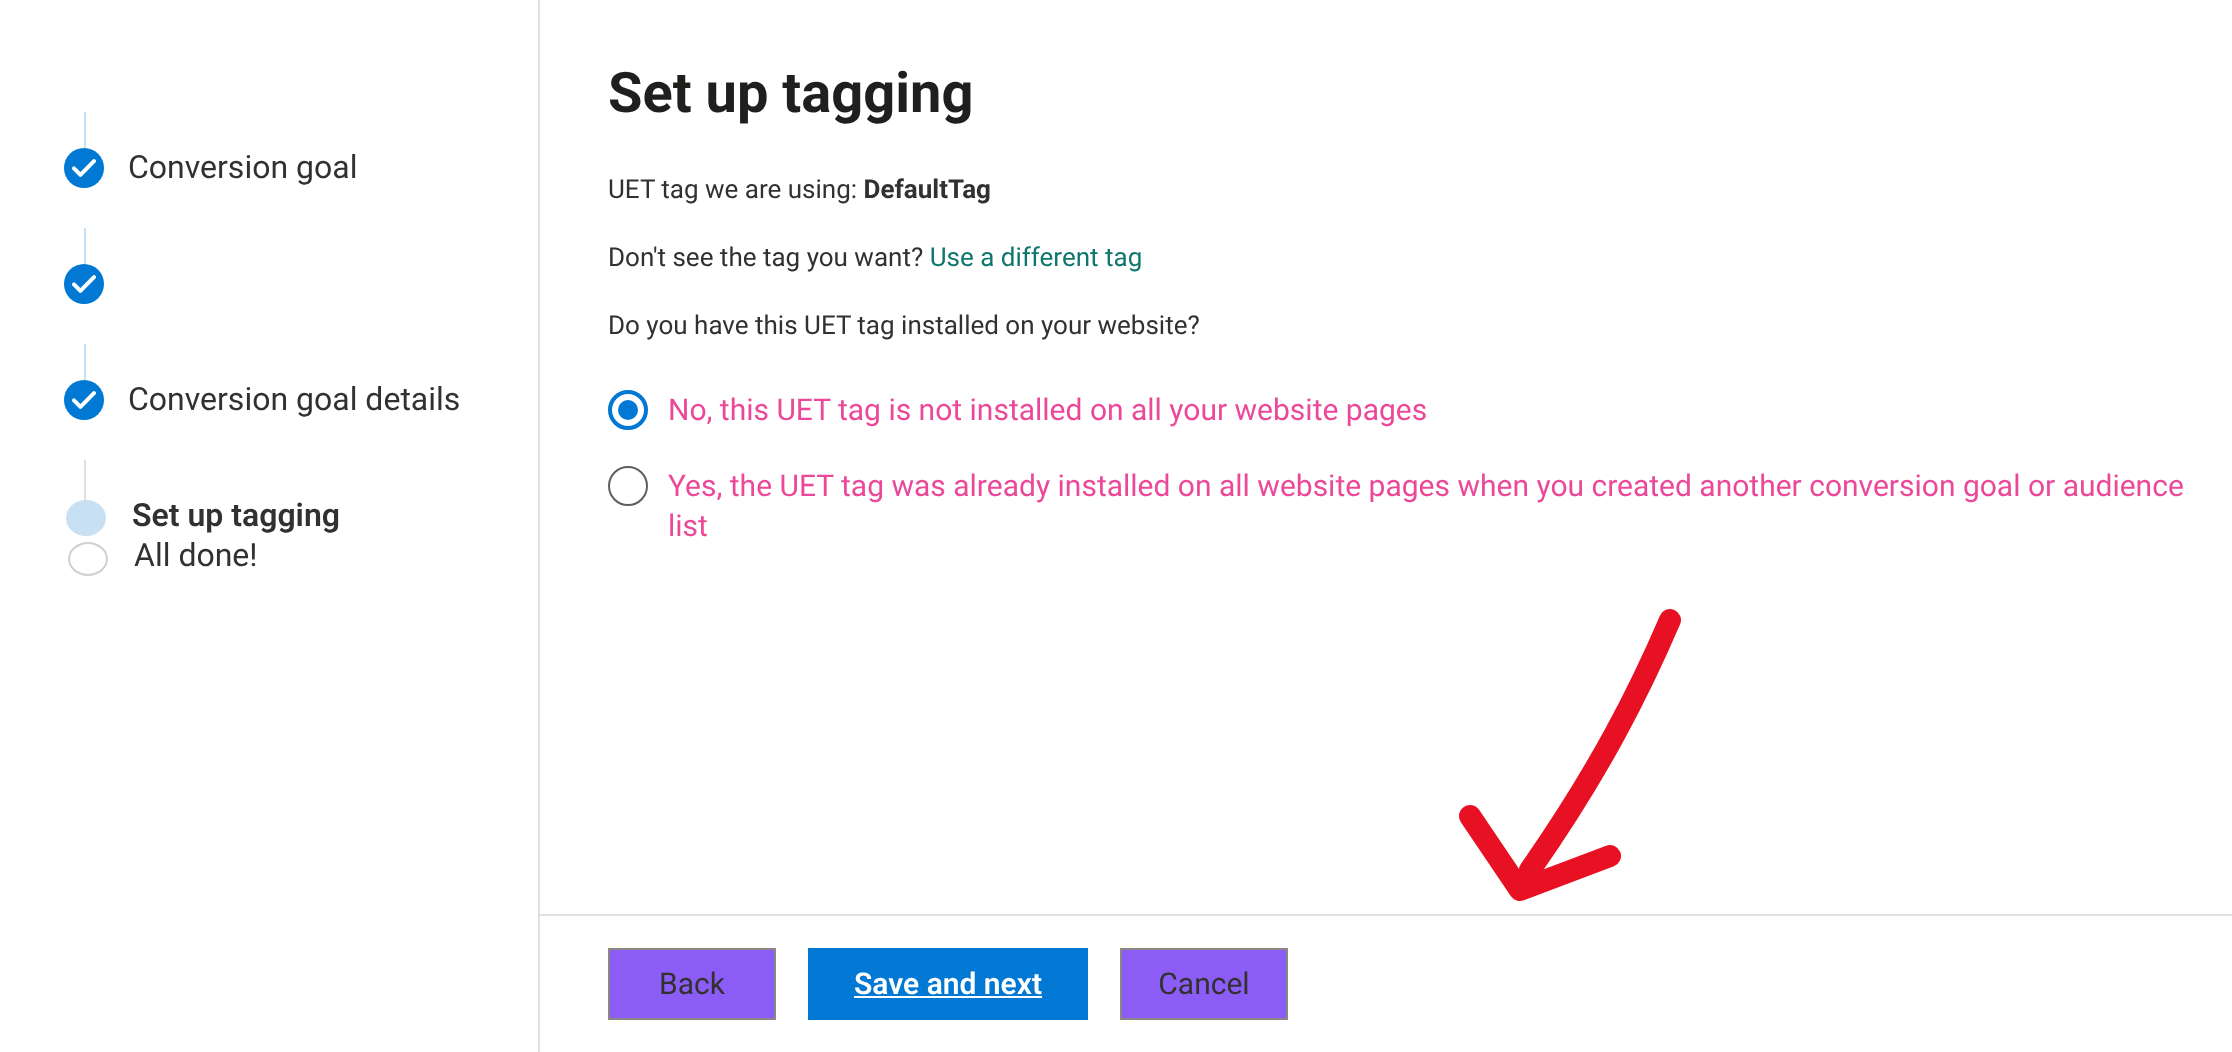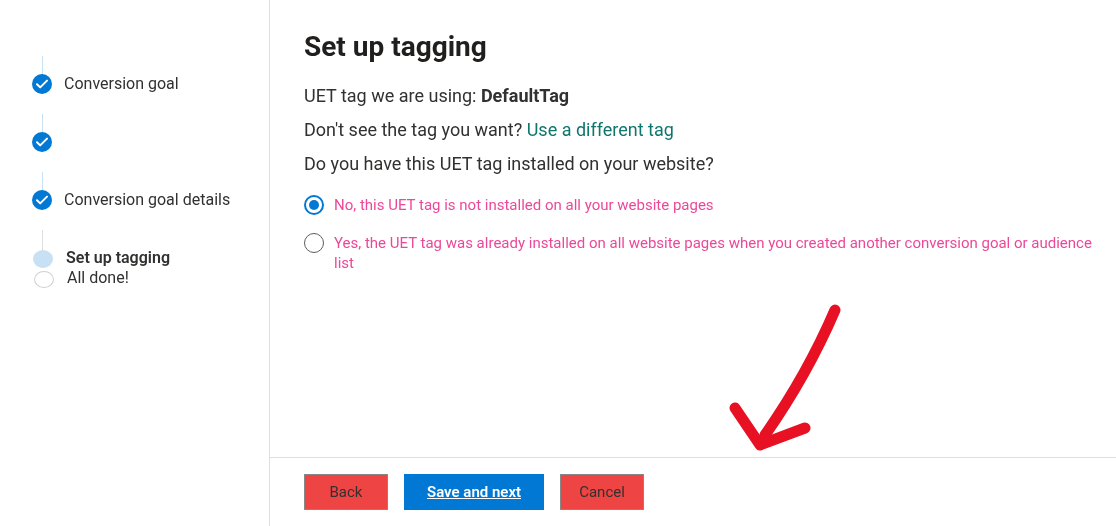--- a/index.html
+++ b/index.html
@@ -78,21 +78,21 @@
     flex-direction: column;
     position: relative;
   }
   .main h1 {
     margin: 0 0 22px 0;
     font-size: 28px;
     font-weight: 700;
     color: #201f1e;
   }
   .line {
-    font-size: 18px;
+    font-size: 13px;
     line-height: 22px;
     margin-bottom: 12px;
     color: #323130;
   }
   .line .bold { font-weight: 700; }
   .link {
     color: #0f766e;
     cursor: pointer;
   }
 
@@ -133,21 +133,21 @@
     padding: 16px 0 16px 34px;
     display: flex;
     gap: 16px;
   }
   .btn {
     height: 36px;
     min-width: 84px;
     padding: 0 18px;
     font-size: 15px;
     border: 1px solid #8a8886;
-    background: #ef4444;
+    background: #8b5cf6;
     color: #323130;
     cursor: pointer;
     font-family: inherit;
   }
   .btn.primary {
     background: #0078d4;
     border-color: #0078d4;
     color: #ffffff;
     font-weight: 600;
     padding: 0 22px;

